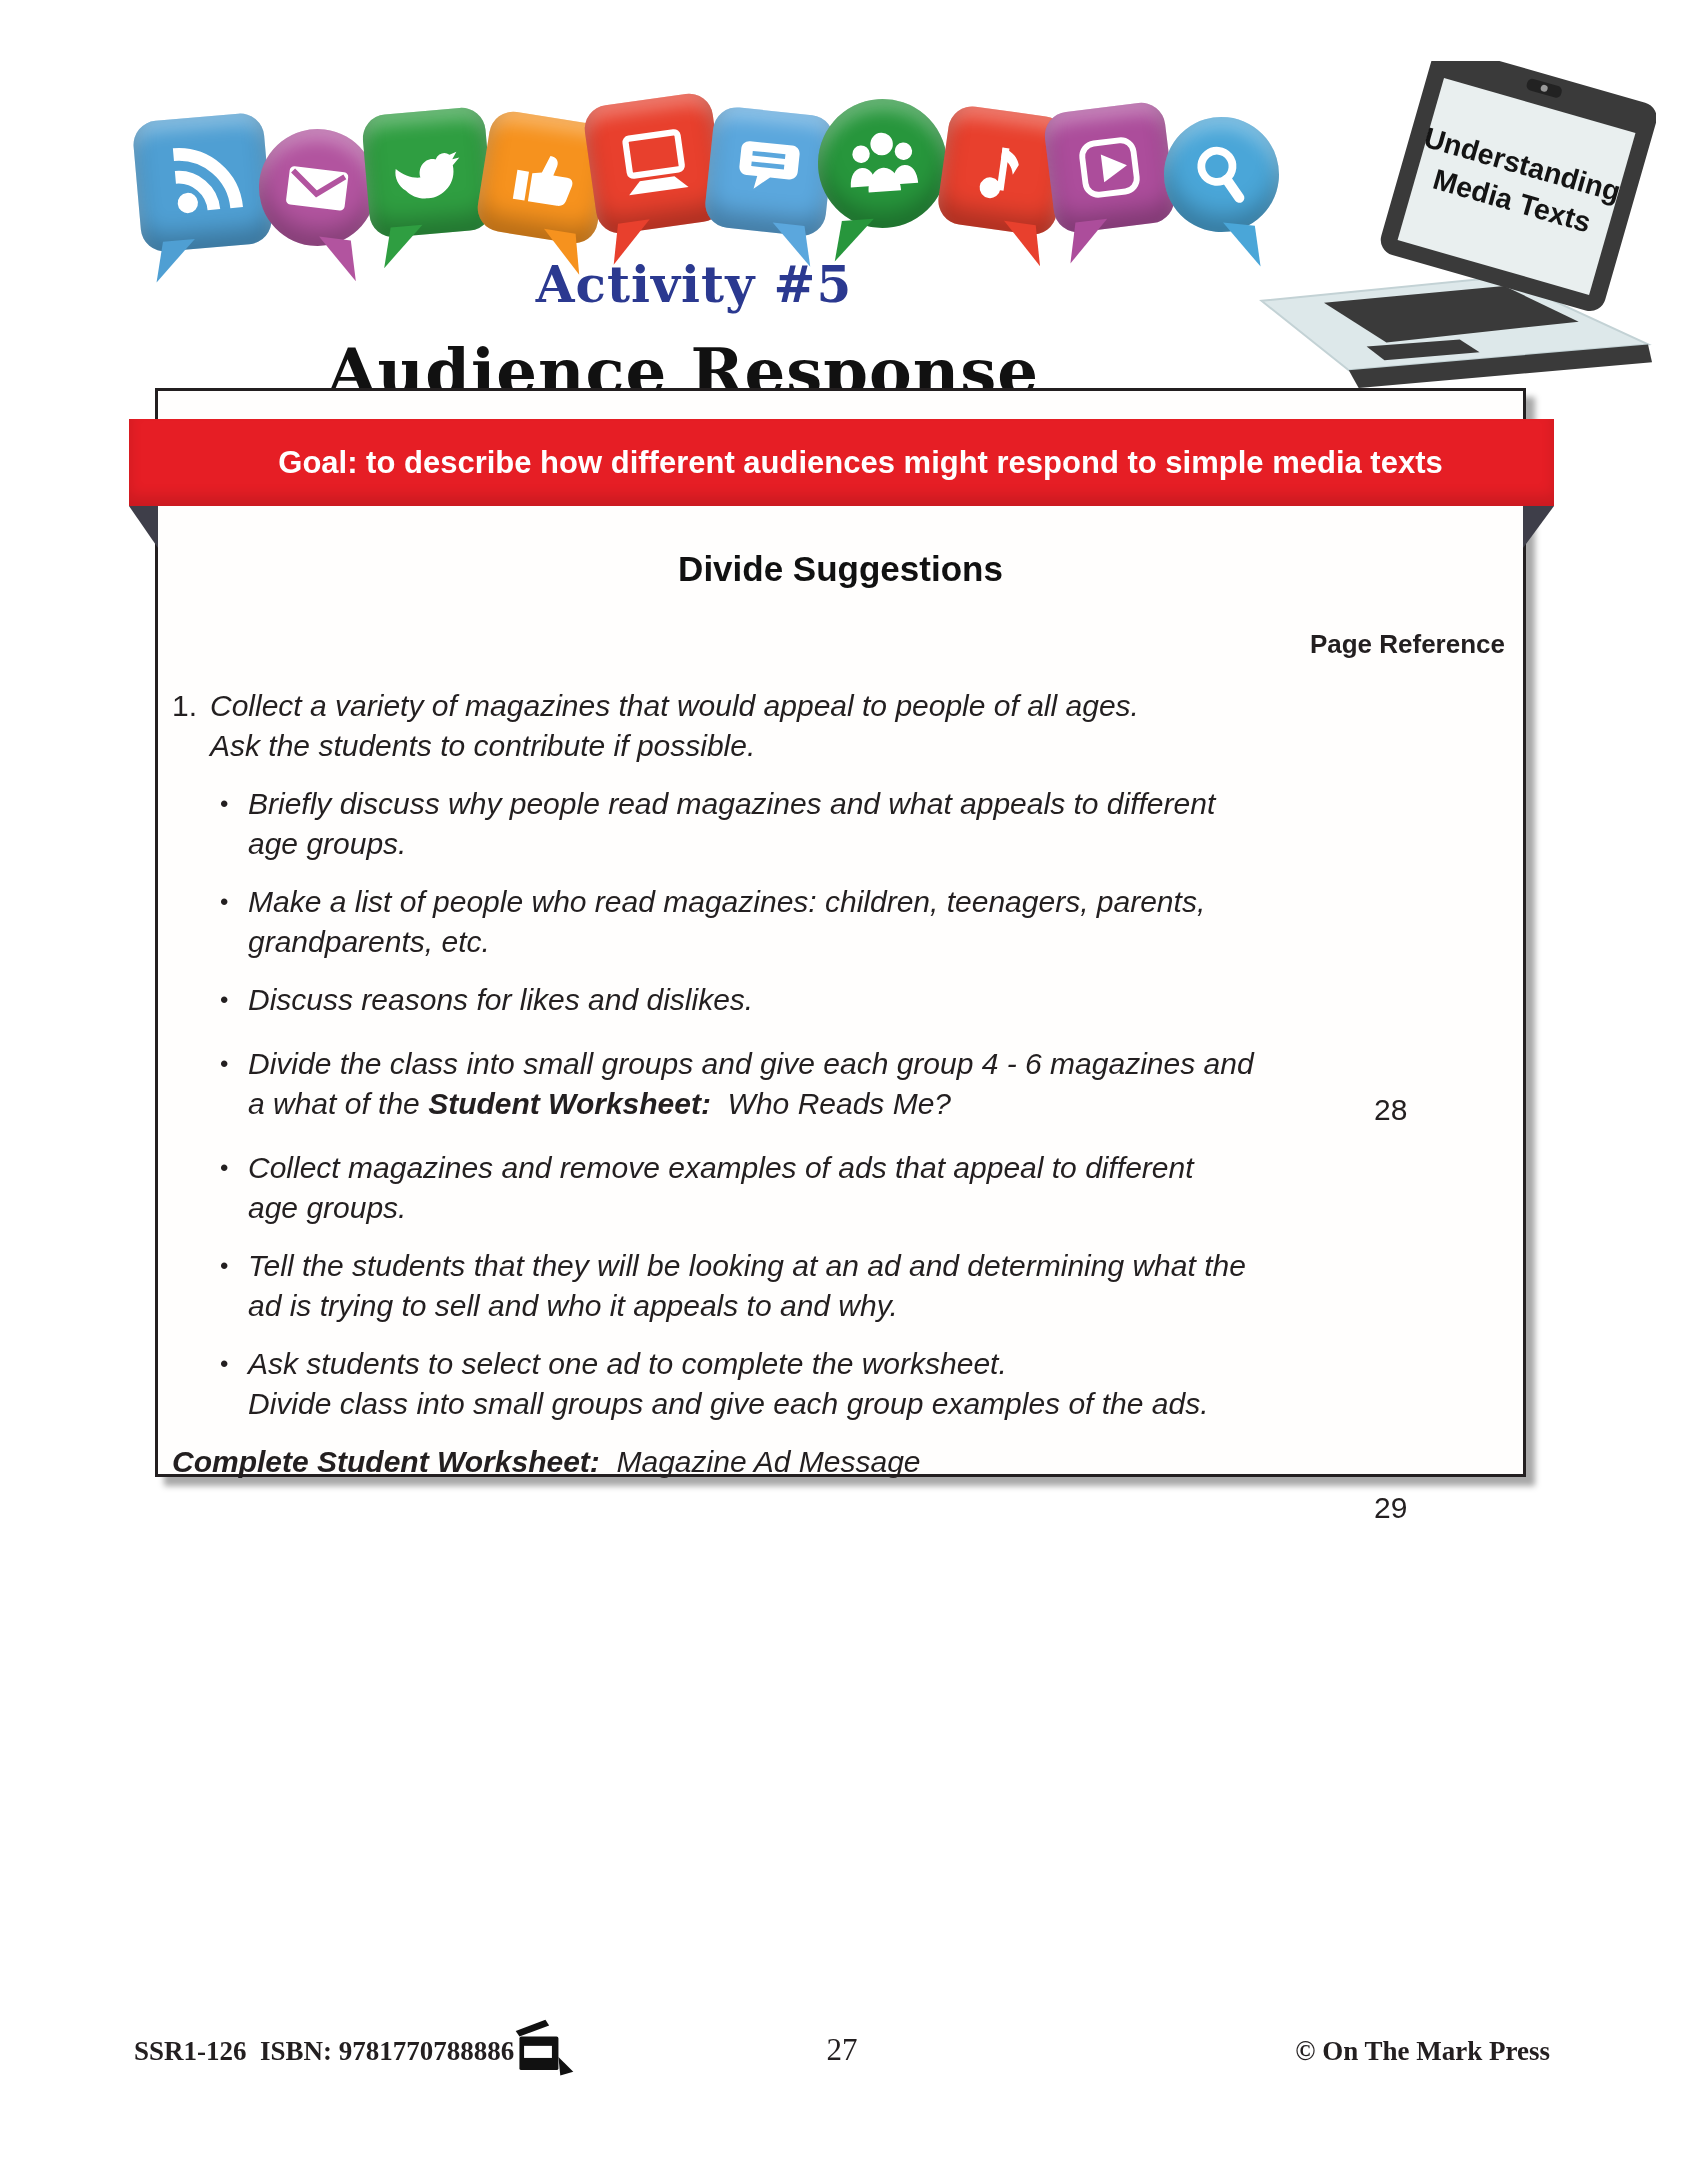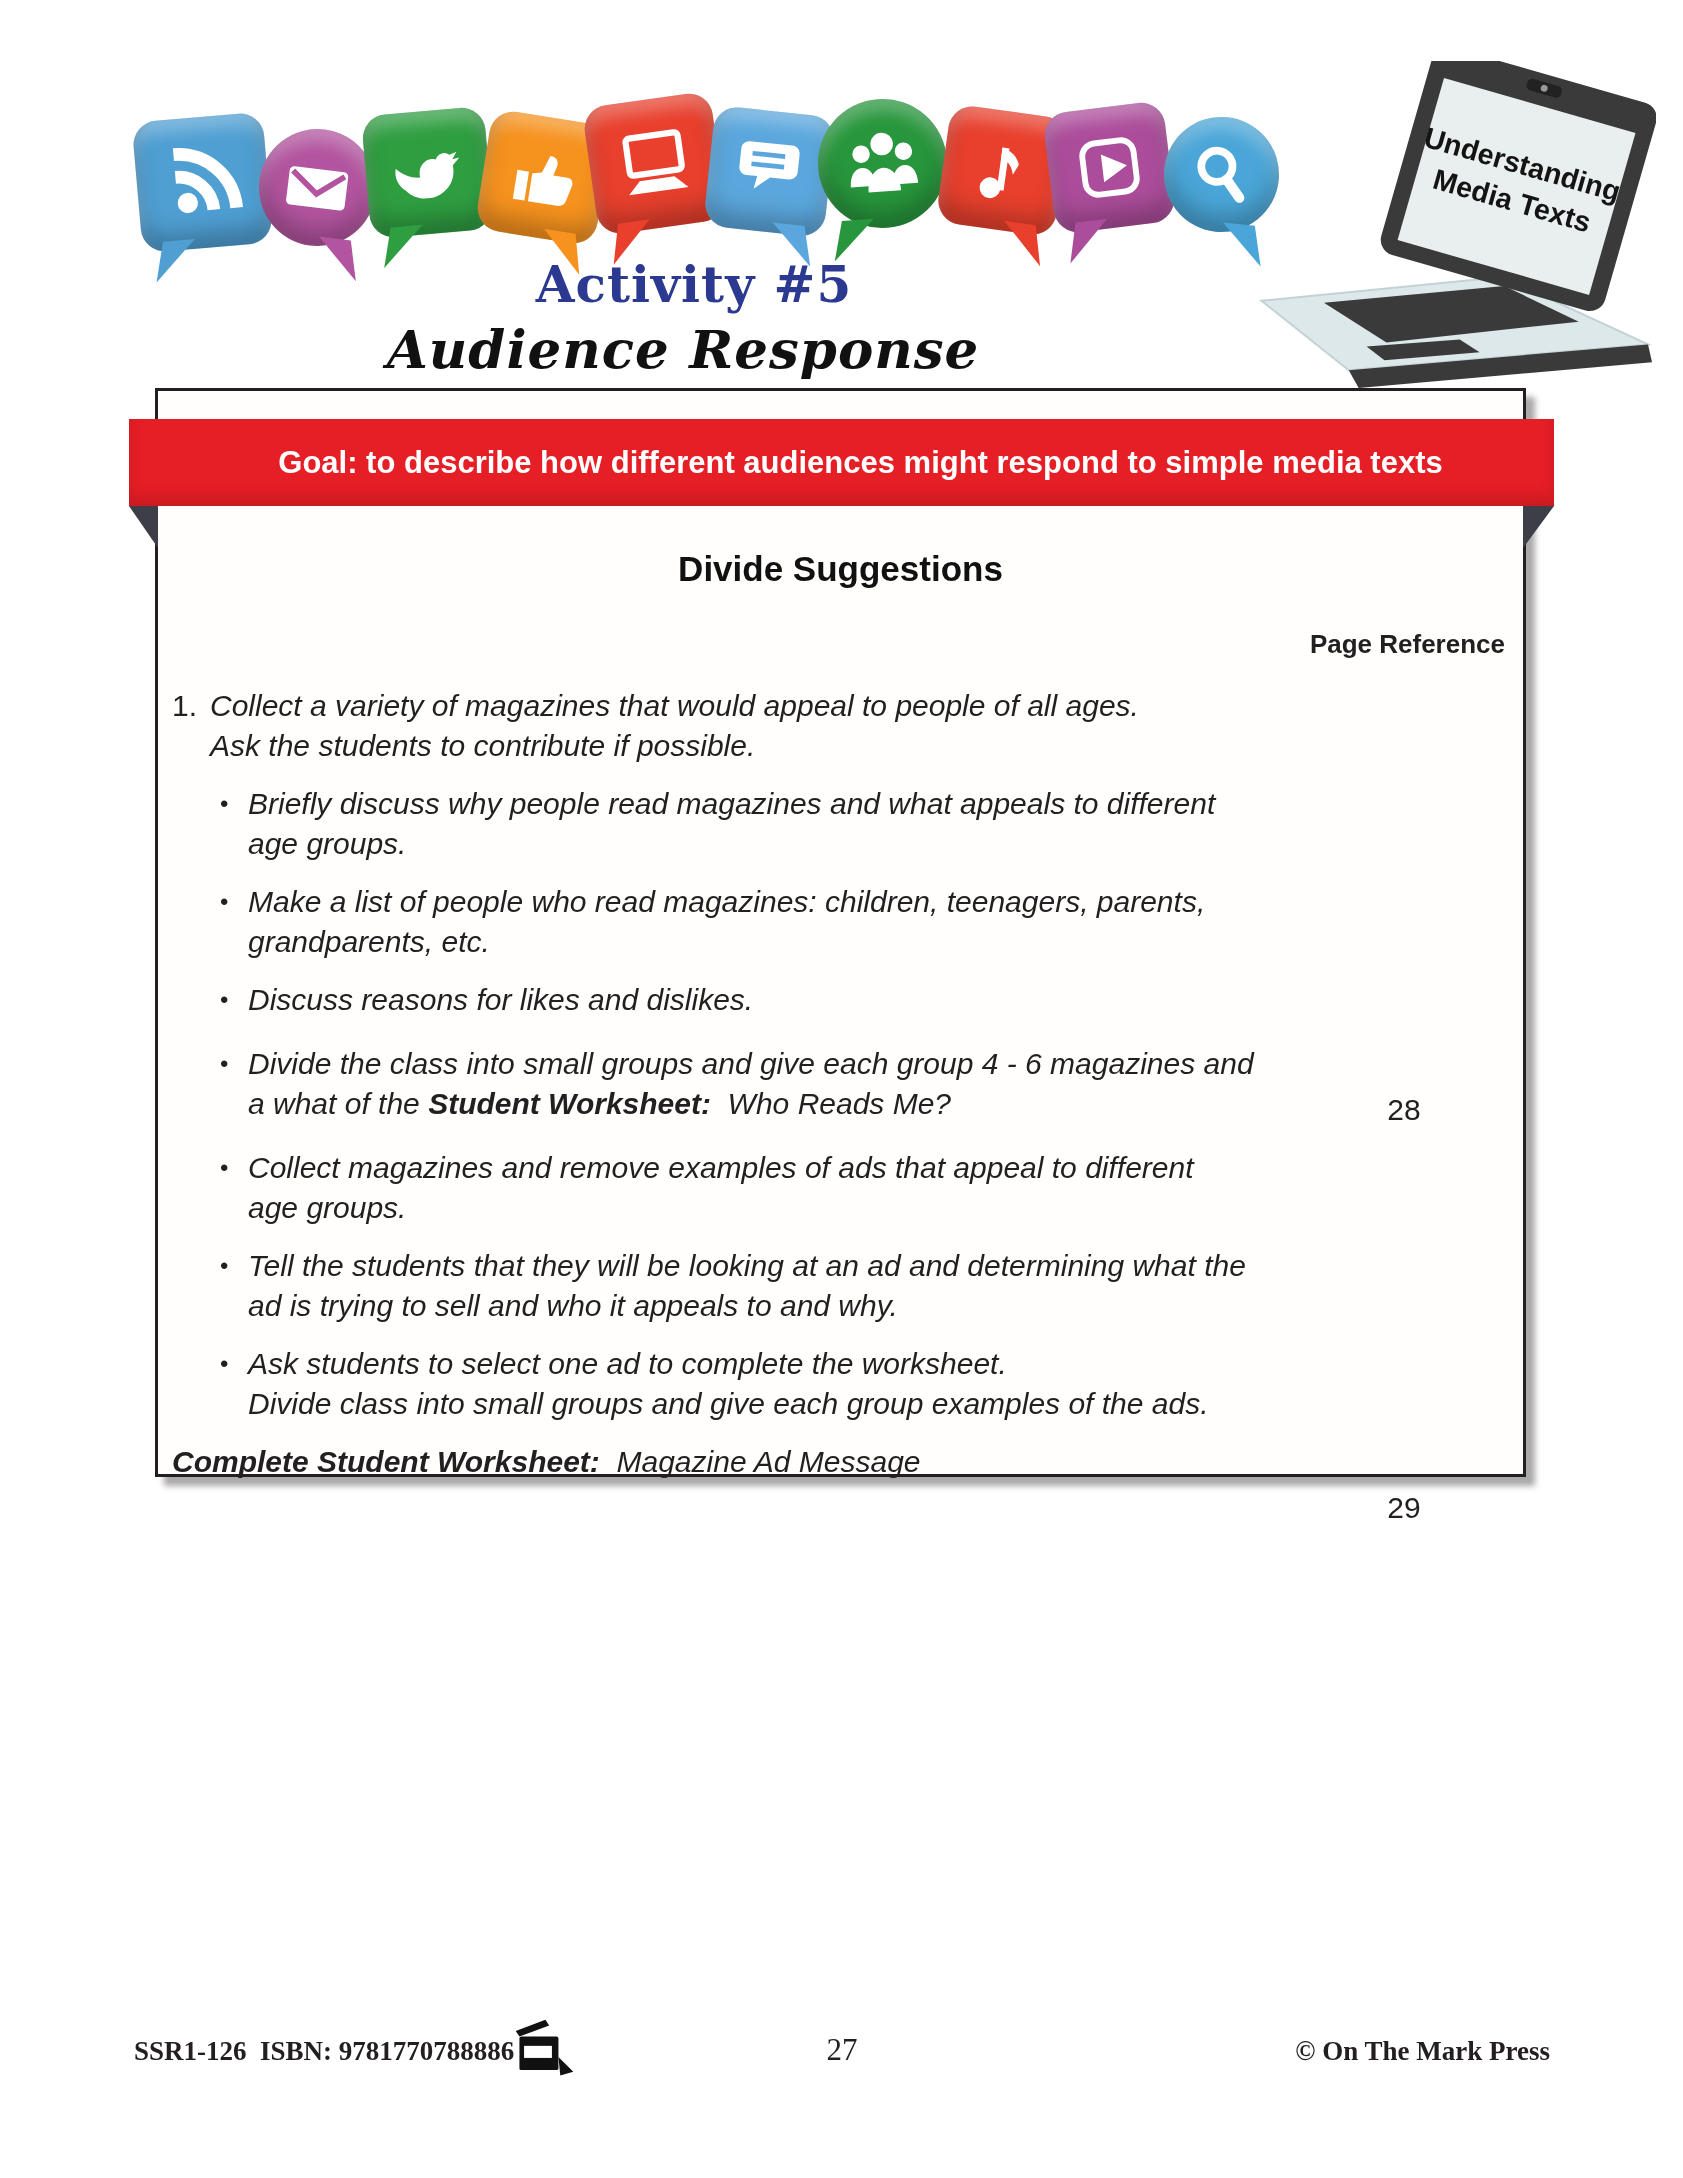--- a/index.html
+++ b/index.html
@@ -19,22 +19,22 @@
   .bubble::after{content:"";position:absolute;bottom:-30px;width:0;height:0;border-top:40px solid var(--c);}
   .bubble.tail-l::after{left:12%;border-right:32px solid transparent;transform:skewX(-14deg);}
   .bubble.tail-r::after{right:12%;border-left:32px solid transparent;transform:skewX(14deg);}
   .bubble svg{width:62%;height:62%;}
   
   .titles{position:absolute;left:0;top:255px;width:1366px;text-align:center;}
   .activity-title{
     font-family:"DejaVu Serif",serif;font-weight:700;font-size:50px;letter-spacing:1px;
   }
   .page-title{
-    font-family:"DejaVu Serif",serif;font-weight:700;font-size:53px;letter-spacing:1px;
-    color:#111111;margin-top:4px;font-style:italic;
+    font-family:"DejaVu Serif",serif;font-weight:700;font-size:64px;letter-spacing:1px;
+    color:#111111;margin-top:20px;
   }
   
   .laptop{position:absolute;left:1210px;top:61px;width:446px;height:332px;}
   
   .content-box{
     position:absolute;left:155px;top:388px;width:1371px;height:1089px;
     border:3px solid #231f20;background:#fffefd;box-sizing:border-box;
     box-shadow:9px 9px 6px #a9a9a9;
   }
   .goal-ribbon{
@@ -55,21 +55,21 @@
   .pageref-label{
     margin-top:40px;text-align:right;padding-right:18px;font-size:26px;font-weight:700;
   }
   .suggestion-list{margin-top:26px;padding-left:14px;}
   .list-row{display:flex;align-items:flex-start;margin-bottom:18px;font-size:30px;line-height:40px;}
   .list-row .marker{flex:none;width:38px;}
   .list-row.type-bullet{padding-left:48px;}
   .list-row.type-bullet .marker{width:28px;font-size:24px;}
   .list-row .row-text{flex:1;}
   .list-row .row-text .line{white-space:pre-wrap;font-style:italic;}
-  .list-row .row-ref{flex:none;width:149px;text-align:center;padding-right:89px;box-sizing:border-box;margin-top:46px;}
+  .list-row .row-ref{flex:none;width:149px;text-align:left;padding-right:89px;box-sizing:border-box;margin-top:46px;}
   .bold-seg{font-weight:700;}
   
   .footer{position:absolute;left:134px;top:2018px;width:1416px;height:69px;}
   .footer-left{
     position:absolute;left:0;top:18px;font-family:"Liberation Serif",serif;
     font-weight:700;font-size:27px;white-space:pre-wrap;
   }
   .copier-icon{position:absolute;left:378px;top:0px;}
   .footer-page{
     position:absolute;left:0;right:0;top:14px;text-align:center;

